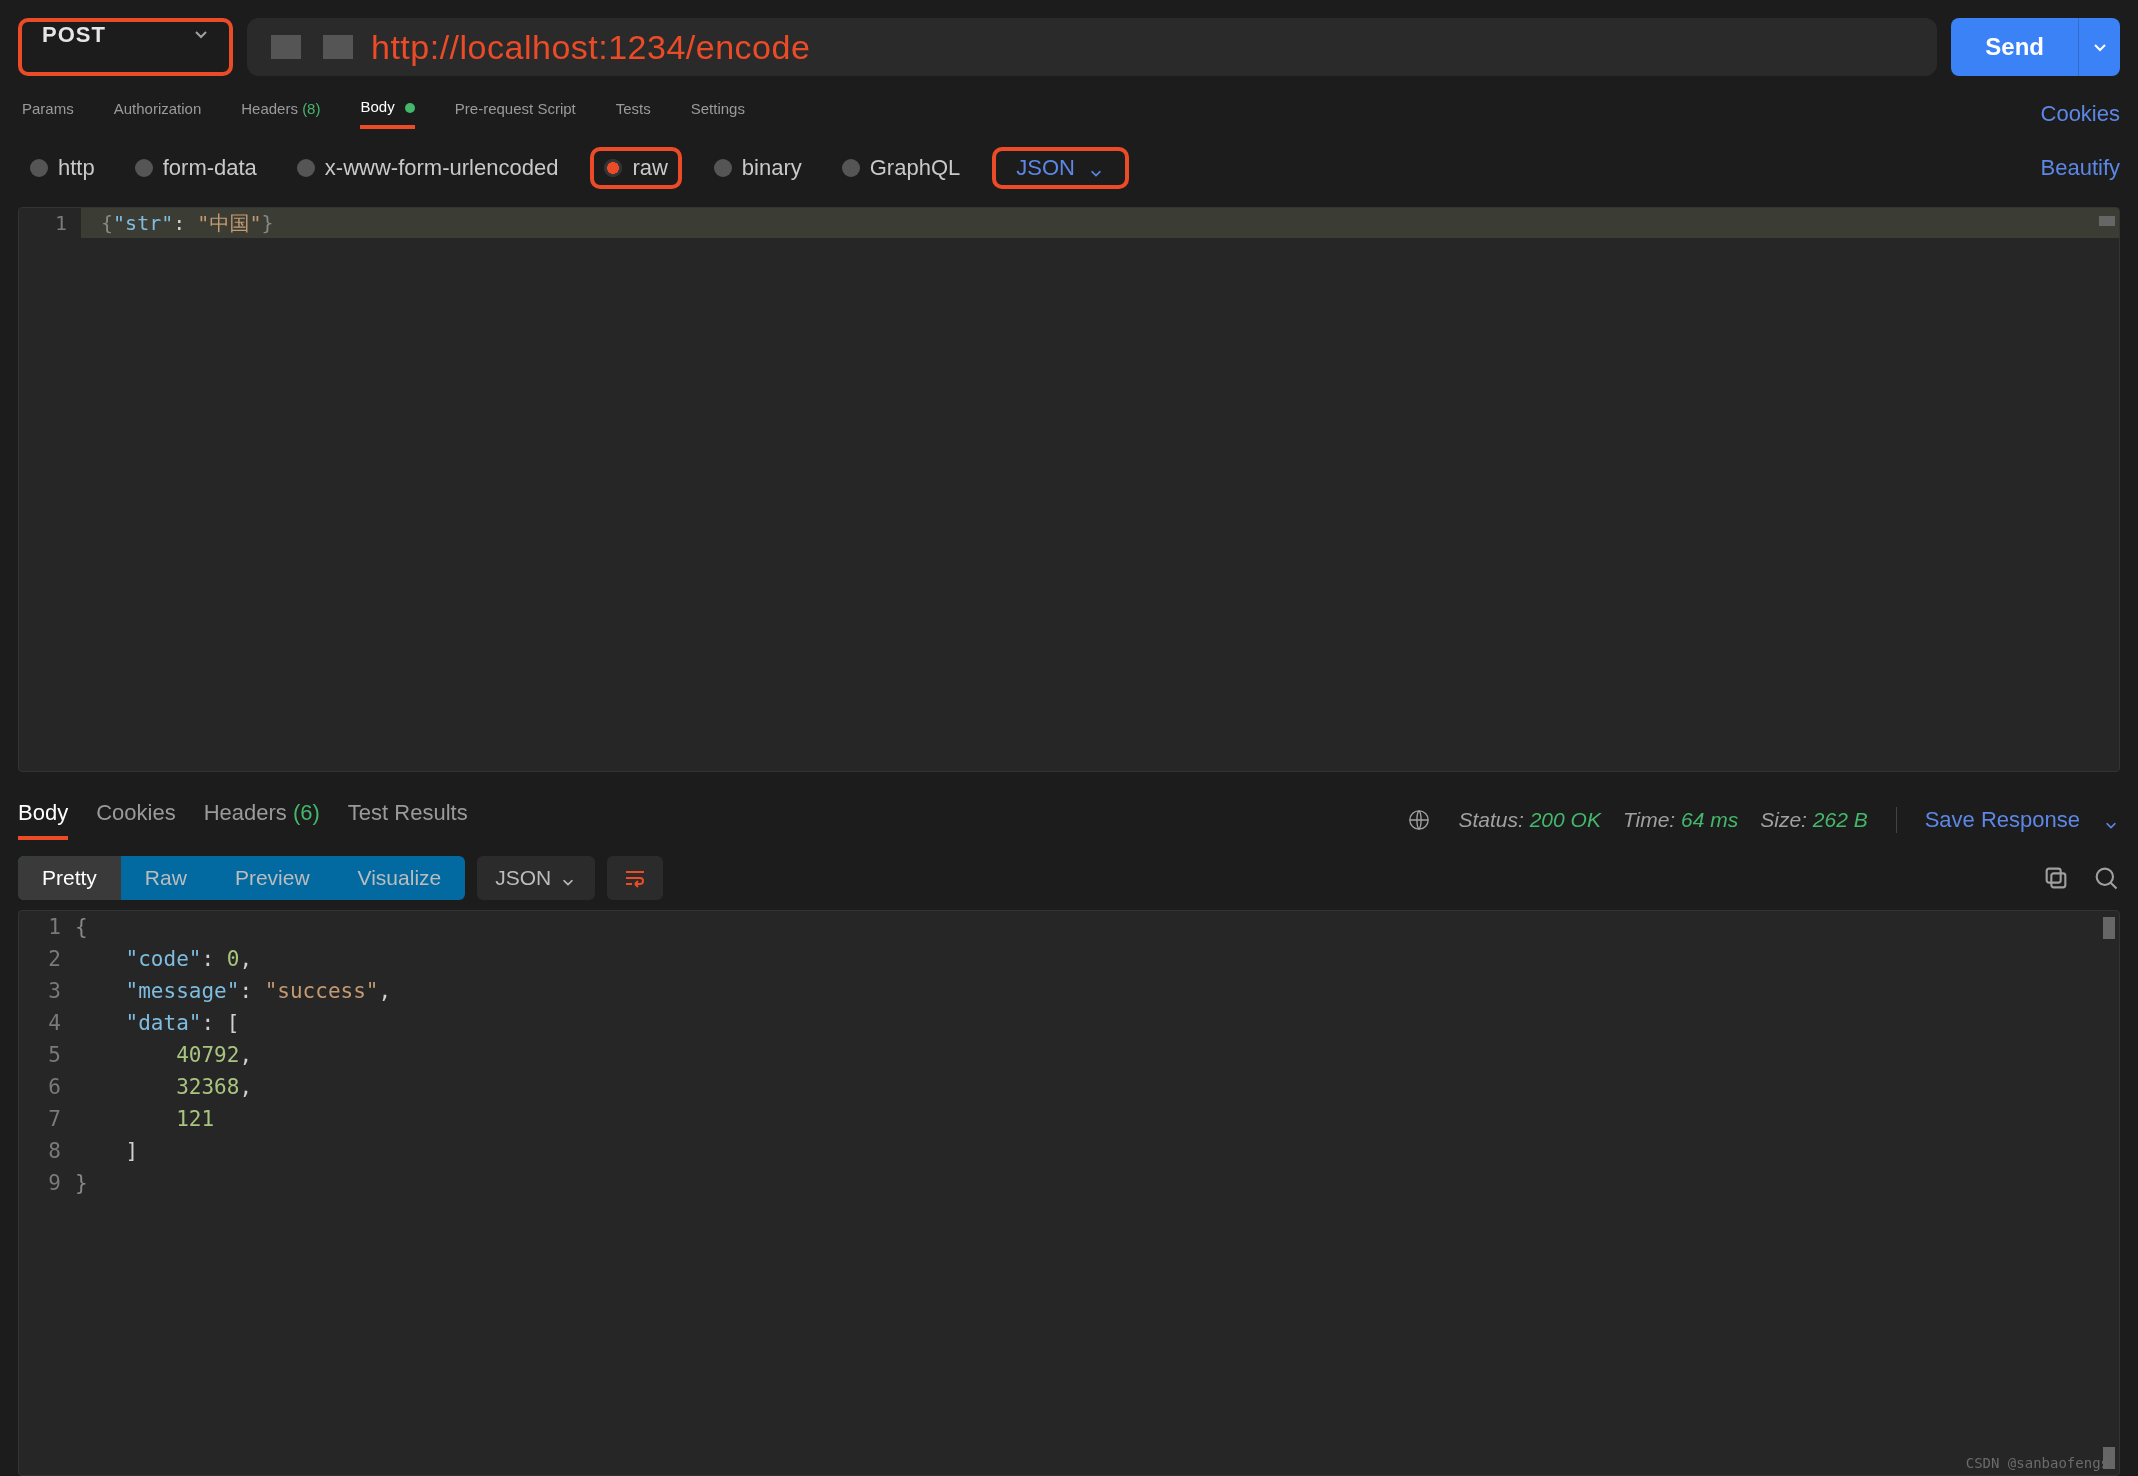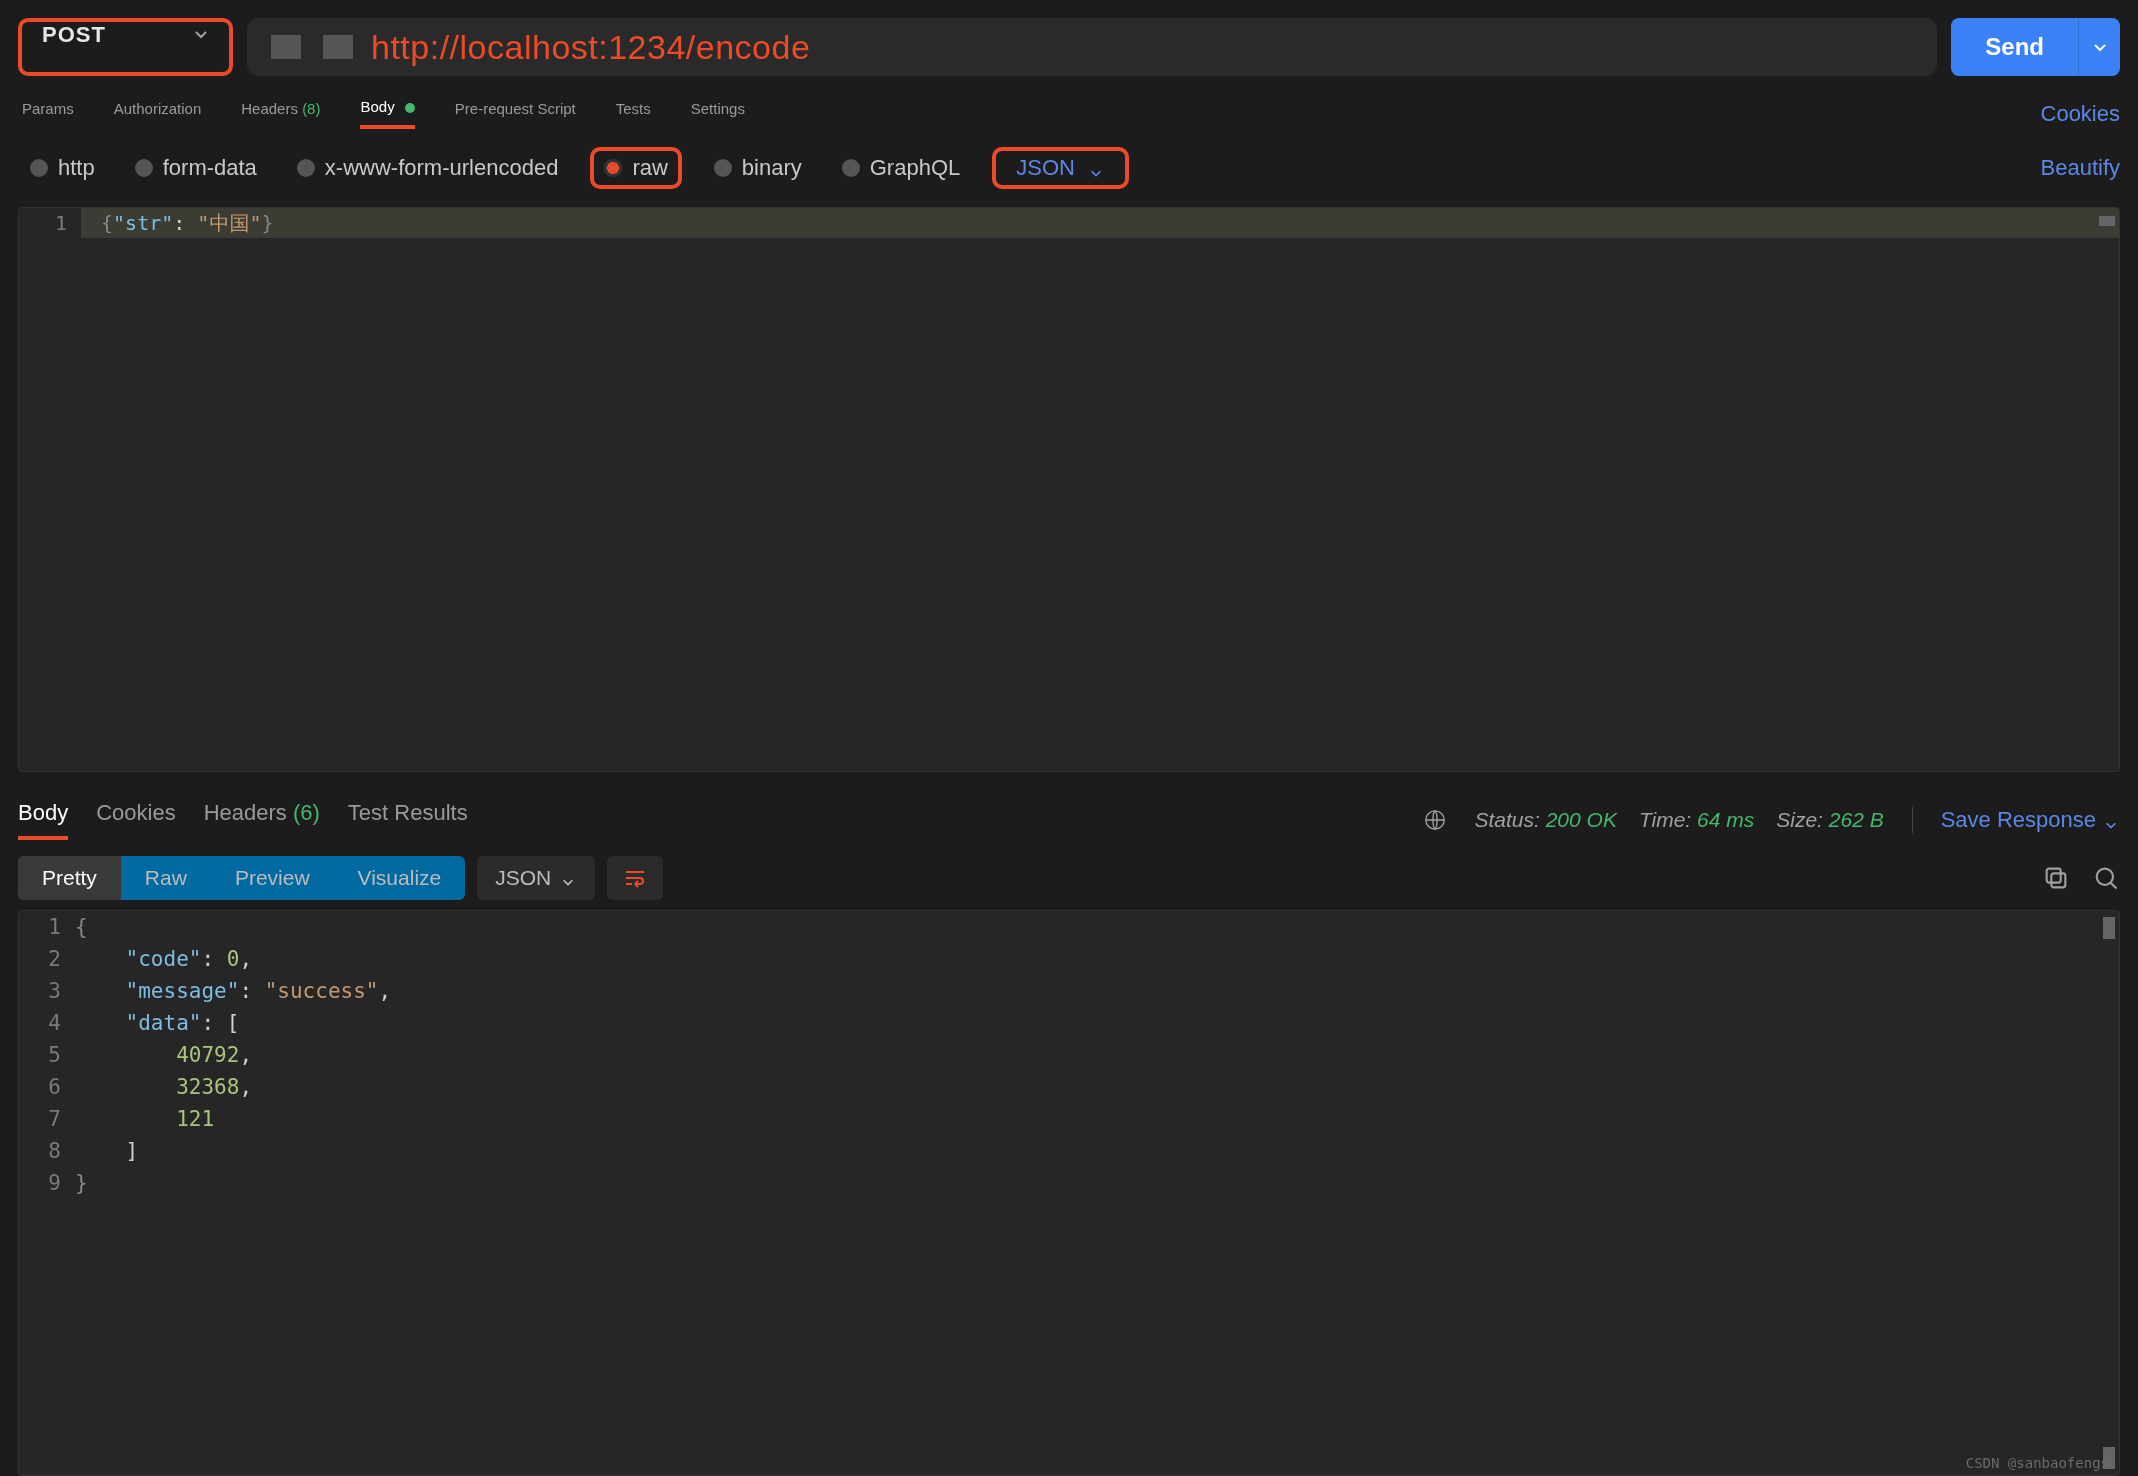--- a/index.html
+++ b/index.html
@@ -99,21 +99,21 @@
 
   
   .resp-head { display: flex; align-items: center; gap: 28px; margin-top: 28px; }
   .resp-tabs { display: flex; gap: 28px; }
   .resp-tab { color: #9a9a9a; cursor: pointer; padding-bottom: 10px; }
   .resp-tab.active { color: #fff; border-bottom: 4px solid #ec4b27; }
   .resp-tab .count { color: #44b76b; }
   .globe { width:22px; height:22px; }
   .meta { display: flex; align-items: center; gap: 22px; font-size: 21px; font-style: italic; }
   .ok { color: #44b76b; }
-  .save-link { color: #5c87e6; display:flex; align-items:center; gap:8px;}
+  .save-link { color: #5c87e6; display:flex; align-items:center; gap:24px;}
   .save-link .chevron-down svg { stroke:#5c87e6; }
   .vline { width:1px; height:26px; background:#444; }
 
   
   .resp-toolbar { display:flex; align-items:center; gap:12px; margin-top: 16px;}
   .seg { display:flex; background:#0369a1; border-radius:6px; overflow:hidden;}
   .seg-btn { padding:10px 24px; color:#bcbcbc; font-size:21px; cursor:pointer;}
   .seg-btn.active { background:#3a3a3a; color:#fff;}
   .pill { display:flex; align-items:center; gap:10px; background:#2b2b2b; border-radius:6px; padding:10px 18px; color:#bcbcbc; font-size:21px;}
   .pill .chevron-down svg { stroke:#bcbcbc; }

